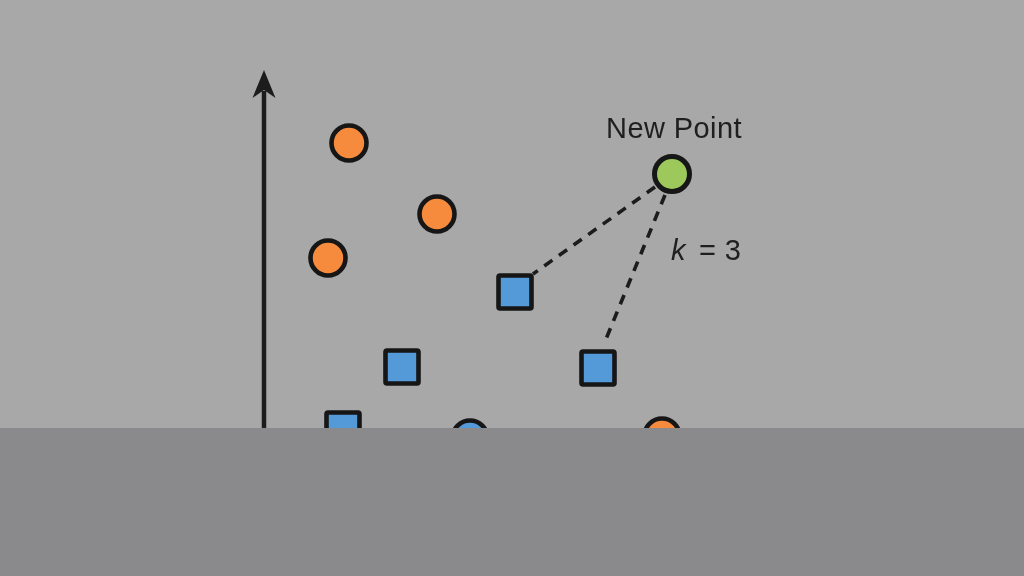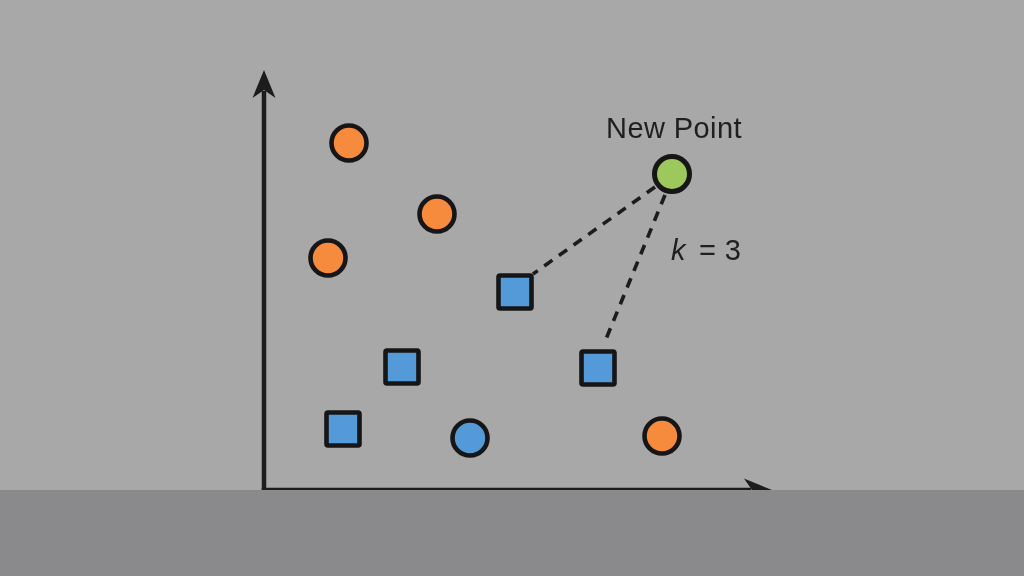--- a/index.html
+++ b/index.html
@@ -4,21 +4,21 @@
 <style>
   html, body {
     margin: 0;
     padding: 0;
     background: #8a8a8c;
     font-family: "Liberation Sans", sans-serif;
   }
   .stage {
     position: relative;
     width: 1024px;
-    height: 490px;
+    height: 428px;
     overflow: hidden;
   }
   .stage svg {
     display: block;
     width: 1024px;
     height: 576px;
   }
   .label {
     font-family: "Liberation Sans", sans-serif;
     font-size: 29px;

